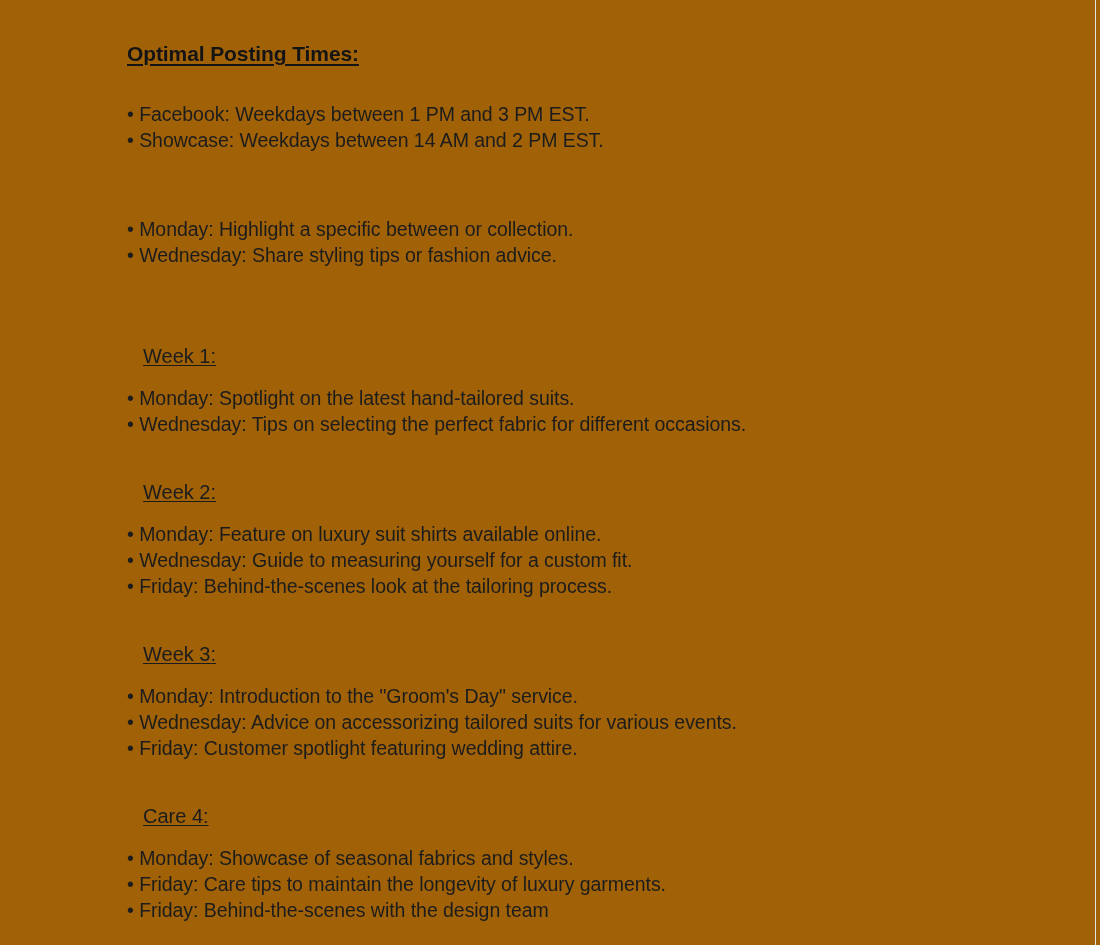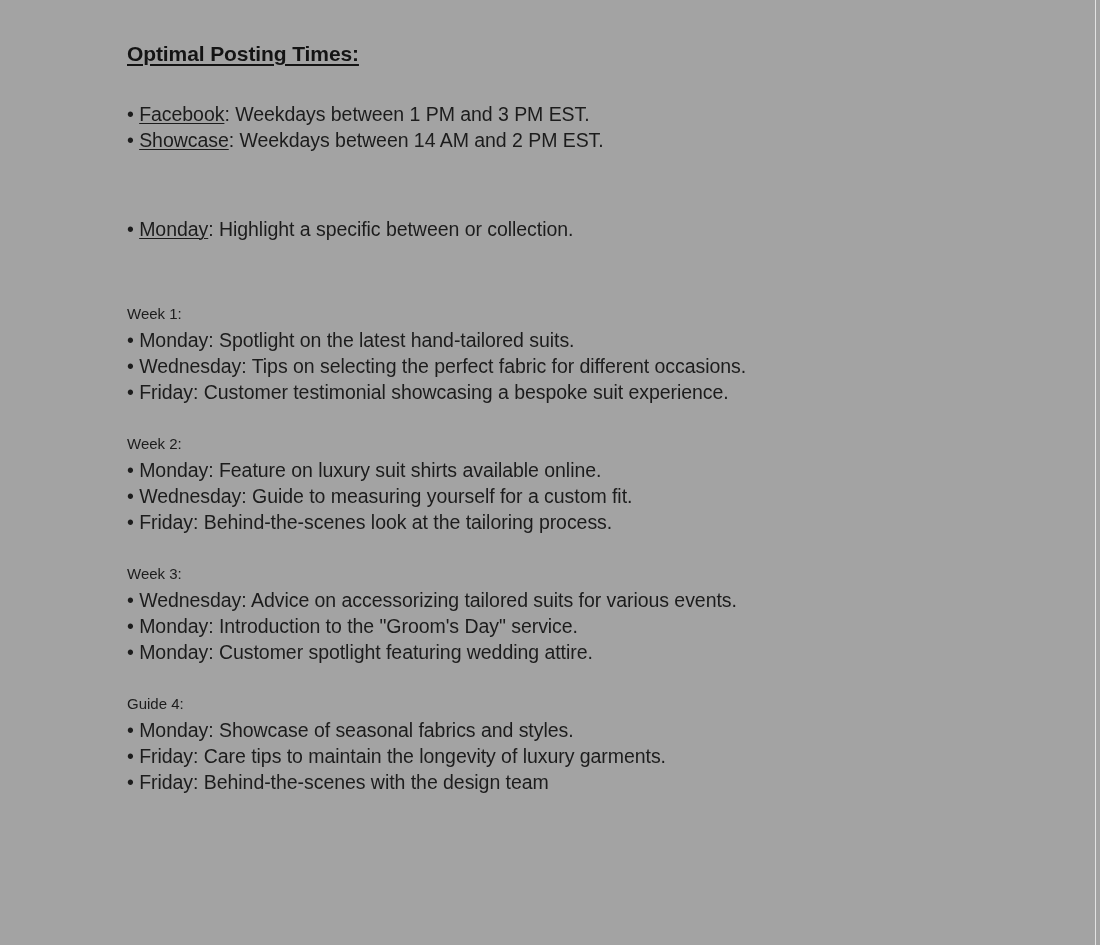--- a/index.html
+++ b/index.html
@@ -7,21 +7,21 @@
     padding: 0;
     background: #ffffff;
   }
   body {
     font-family: "Liberation Sans", sans-serif;
   }
   #page {
     position: relative;
     width: 1100px;
     height: 945px;
-    background: #a3a3a3;
+    background: #a16207;
     overflow: hidden;
     box-sizing: border-box;
   }
   
   #page-edge-right {
     position: absolute;
     top: 0;
     right: 4px;
     width: 1px;
     height: 945px;
@@ -57,32 +57,32 @@
     font-size: 19.5px;
     color: #1c1c1c;
     line-height: 26px;
     white-space: pre;
     letter-spacing: -0.05px;
   }
   .bullet-mark {
     display: inline;
   }
   .lead-underline {
-    text-decoration: underline;
     text-underline-offset: 2px;
     text-decoration-thickness: 1px;
   }
   .week-label {
-    font-size: 15px;
+    font-size: 20px;
     color: #1c1c1c;
     line-height: 26px;
+    text-decoration: underline;
     text-underline-offset: 2px;
     text-decoration-thickness: 1px;
     white-space: pre;
-    margin: 0;
+    margin: 16px;
   }
   
   .gap-heading-to-list { height: 35px; }
   .gap-section { height: 28px; }
   .gap-outline-to-week { height: 31px; }
   .gap-week-block { height: 26px; }
 </style>
 </head>
 <body>
 
@@ -100,64 +100,64 @@
         <li class="bullet-line"><span class="bullet-mark">• </span><span class="lead-underline">Showcase</span><span>: Weekdays between 14 AM and 2 PM EST.</span></li>
       </ul>
     </div>
 
     <div class="gap-section"></div>
 
     <div class="section">
       <div class="gap-heading-to-list"></div>
       <ul class="bullet-list">
         <li class="bullet-line"><span class="bullet-mark">• </span><span class="lead-underline">Monday</span><span>: Highlight a specific between or collection.</span></li>
+        <li class="bullet-line"><span class="bullet-mark">• </span><span class="lead-underline">Wednesday</span><span>: Share styling tips or fashion advice.</span></li>
       </ul>
     </div>
 
     <div class="gap-section"></div>
 
     <div class="section">
 
       <div class="gap-outline-to-week"></div>
 
       <div class="week-block">
         <div class="week-label">Week 1:</div>
         <ul class="bullet-list">
           <li class="bullet-line">• Monday: Spotlight on the latest hand-tailored suits.</li>
           <li class="bullet-line">• Wednesday: Tips on selecting the perfect fabric for different occasions.</li>
-          <li class="bullet-line">• Friday: Customer testimonial showcasing a bespoke suit experience.</li>
         </ul>
       </div>
 
       <div class="gap-week-block"></div>
 
       <div class="week-block">
         <div class="week-label">Week 2:</div>
         <ul class="bullet-list">
           <li class="bullet-line">• Monday: Feature on luxury suit shirts available online.</li>
           <li class="bullet-line">• Wednesday: Guide to measuring yourself for a custom fit.</li>
           <li class="bullet-line">• Friday: Behind-the-scenes look at the tailoring process.</li>
         </ul>
       </div>
 
       <div class="gap-week-block"></div>
 
       <div class="week-block">
         <div class="week-label">Week 3:</div>
         <ul class="bullet-list">
+          <li class="bullet-line">• Monday: Introduction to the "Groom's Day" service.</li>
           <li class="bullet-line">• Wednesday: Advice on accessorizing tailored suits for various events.</li>
-          <li class="bullet-line">• Monday: Introduction to the "Groom's Day" service.</li>
-          <li class="bullet-line">• Monday: Customer spotlight featuring wedding attire.</li>
+          <li class="bullet-line">• Friday: Customer spotlight featuring wedding attire.</li>
         </ul>
       </div>
 
       <div class="gap-week-block"></div>
 
       <div class="week-block">
-        <div class="week-label">Guide 4:</div>
+        <div class="week-label">Care 4:</div>
         <ul class="bullet-list">
           <li class="bullet-line">• Monday: Showcase of seasonal fabrics and styles.</li>
           <li class="bullet-line">• Friday: Care tips to maintain the longevity of luxury garments.</li>
           <li class="bullet-line">• Friday: Behind-the-scenes with the design team</li>
         </ul>
       </div>
 
     </div>
 
   </div>

